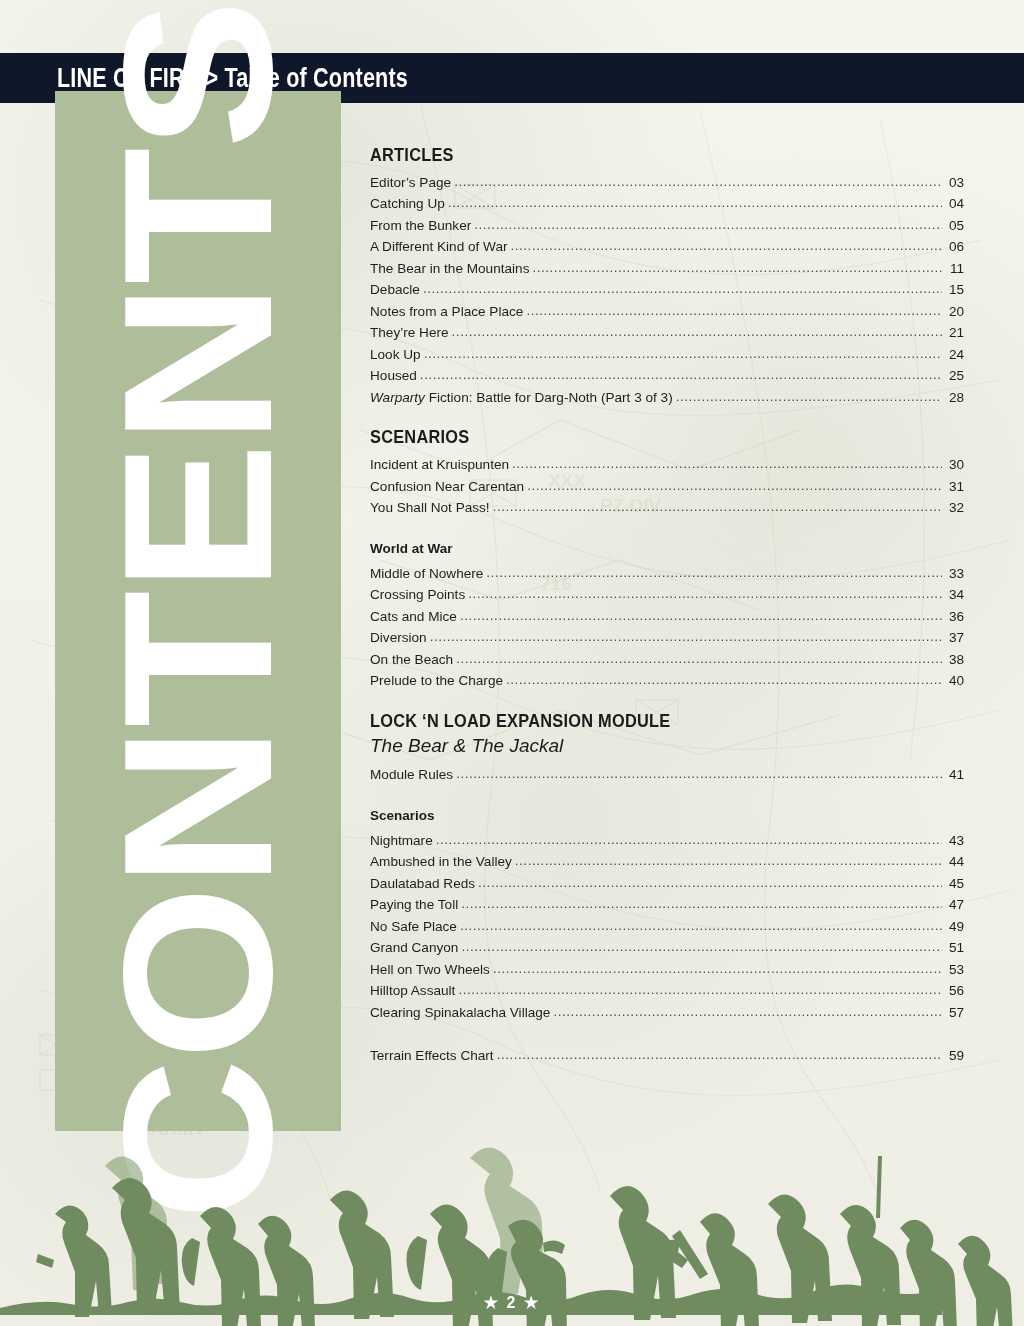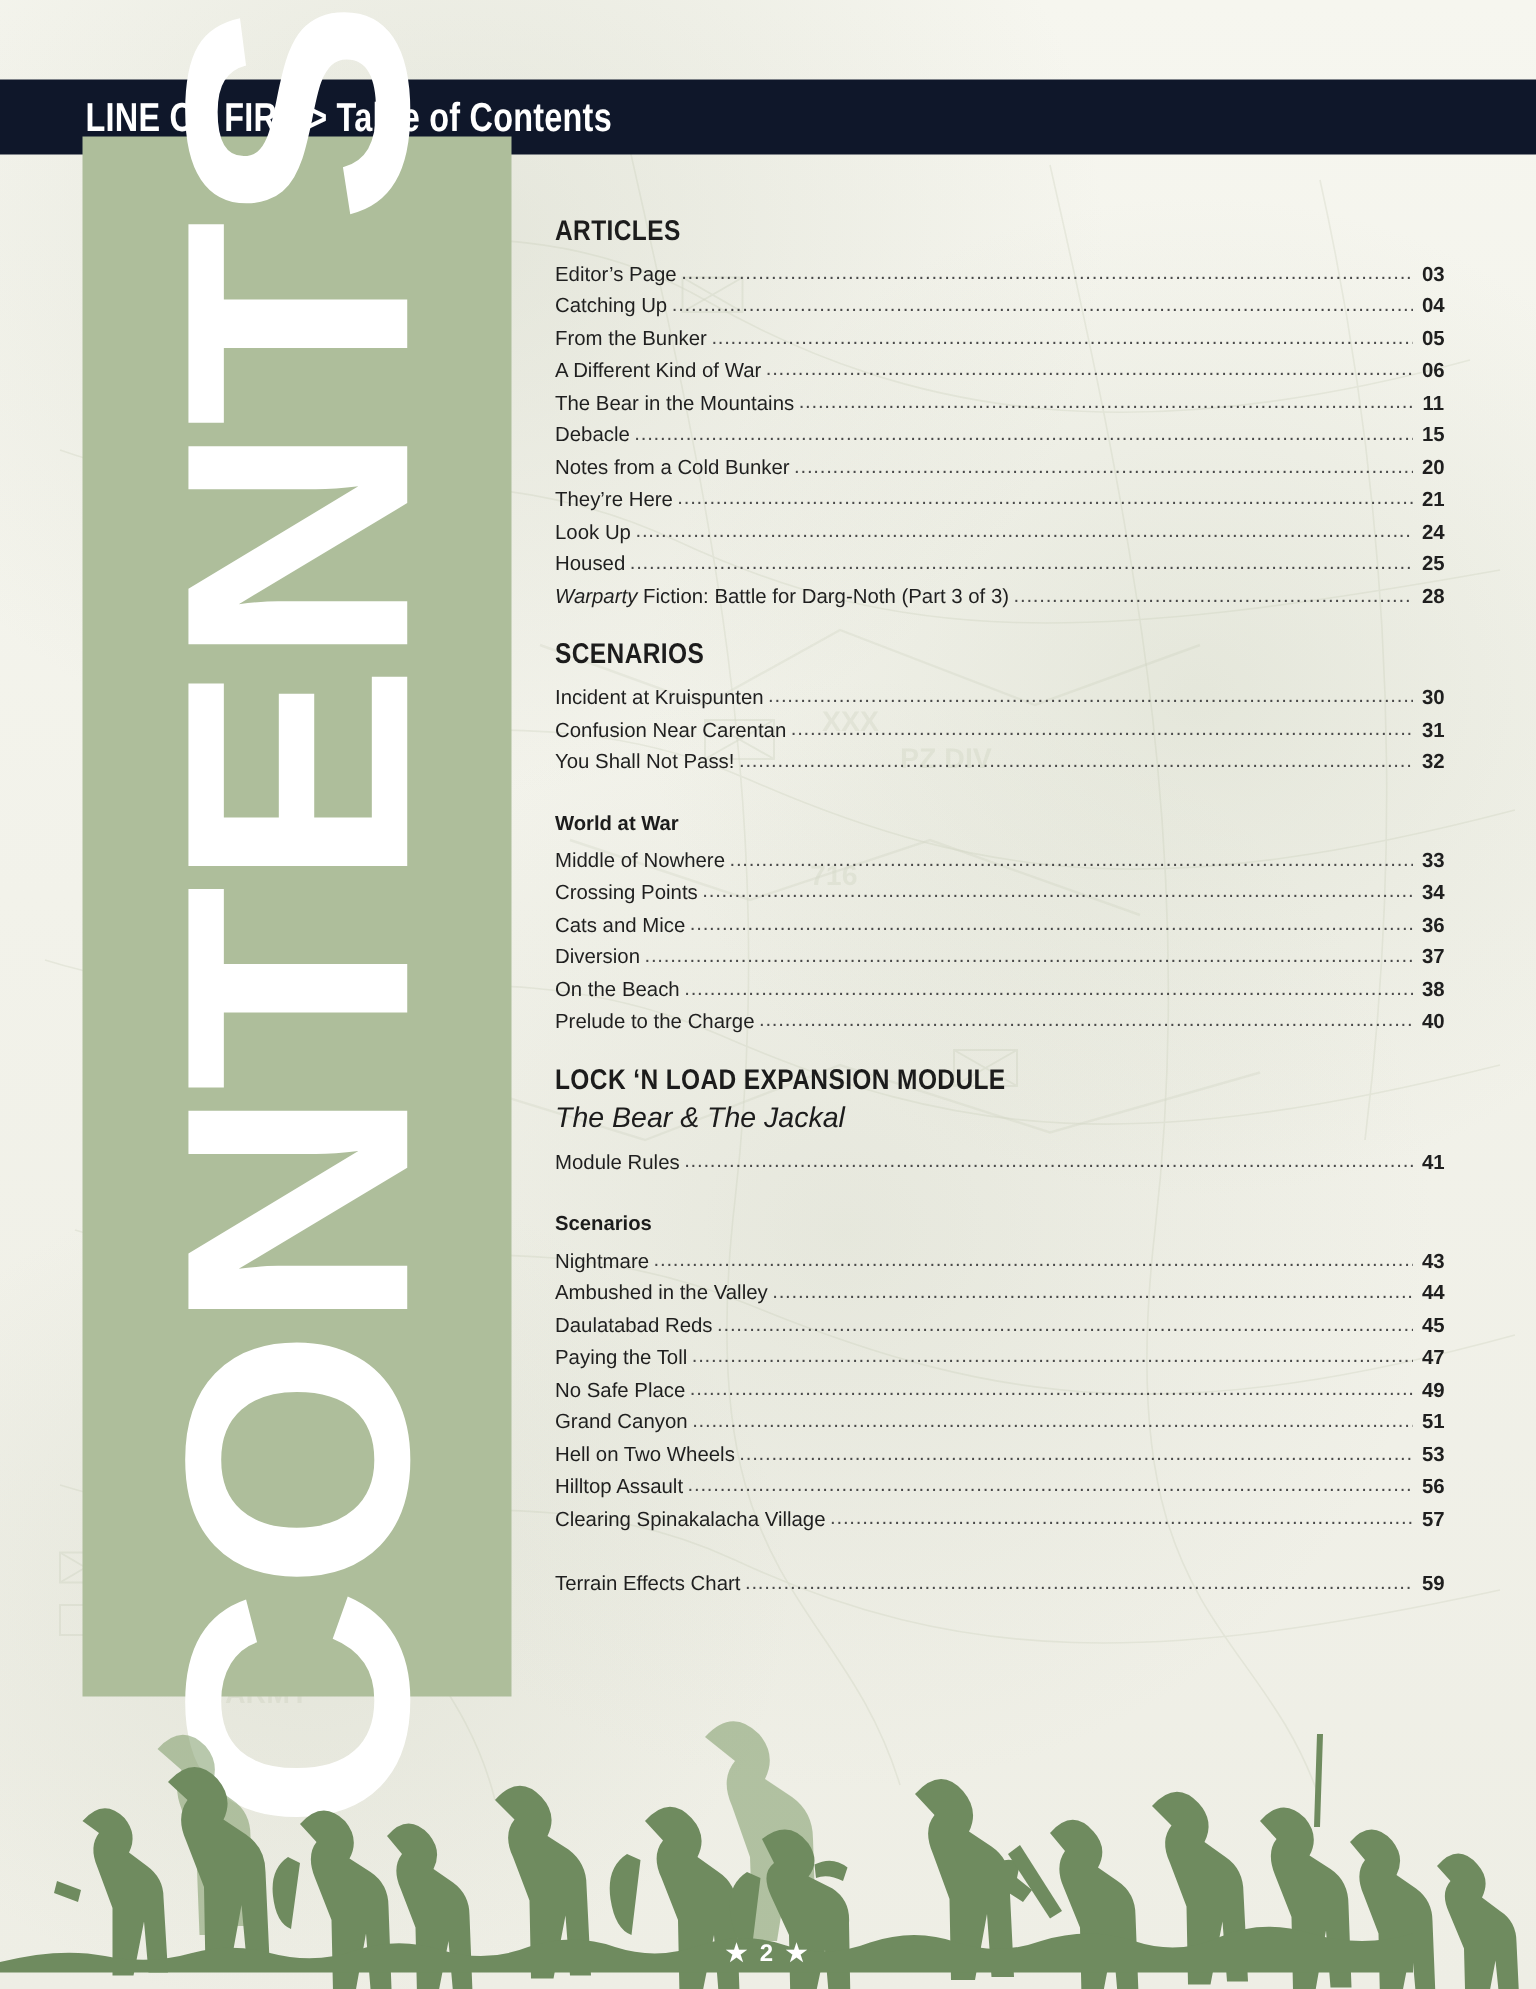--- a/index.html
+++ b/index.html
@@ -123,23 +123,22 @@
     white-space:nowrap;
     color:#4a4a4a;
     font-size:13.6px;
     letter-spacing:.5px;
     position:relative;
     top:-1px;
   }
   .entry .pg {
     padding-left:5px;
     min-width:22px;
-    text-align:center;
+    text-align:right;
     white-space:nowrap;
-    font-weight:bold;
   }
   .spacer { height:22px; }
 
   
   .silhouettes {
     position:absolute; left:0; bottom:0;
     width:1024px; height:230px;
   }
   .silhouettes svg { width:100%; height:100%; display:block; }
 
@@ -238,21 +237,21 @@
         <span class="label">The Bear in the Mountains</span>
         <span class="dots">........................................................................................................................................................................................................</span>
         <span class="pg">11</span>
       </div>
       <div class="entry">
         <span class="label">Debacle</span>
         <span class="dots">........................................................................................................................................................................................................</span>
         <span class="pg">15</span>
       </div>
       <div class="entry">
-        <span class="label">Notes from a Cold Bunker</span>
+        <span class="label">Notes from a Place Place</span>
         <span class="dots">........................................................................................................................................................................................................</span>
         <span class="pg">20</span>
       </div>
       <div class="entry">
         <span class="label">They’re Here</span>
         <span class="dots">........................................................................................................................................................................................................</span>
         <span class="pg">21</span>
       </div>
       <div class="entry">
         <span class="label">Look Up</span>

